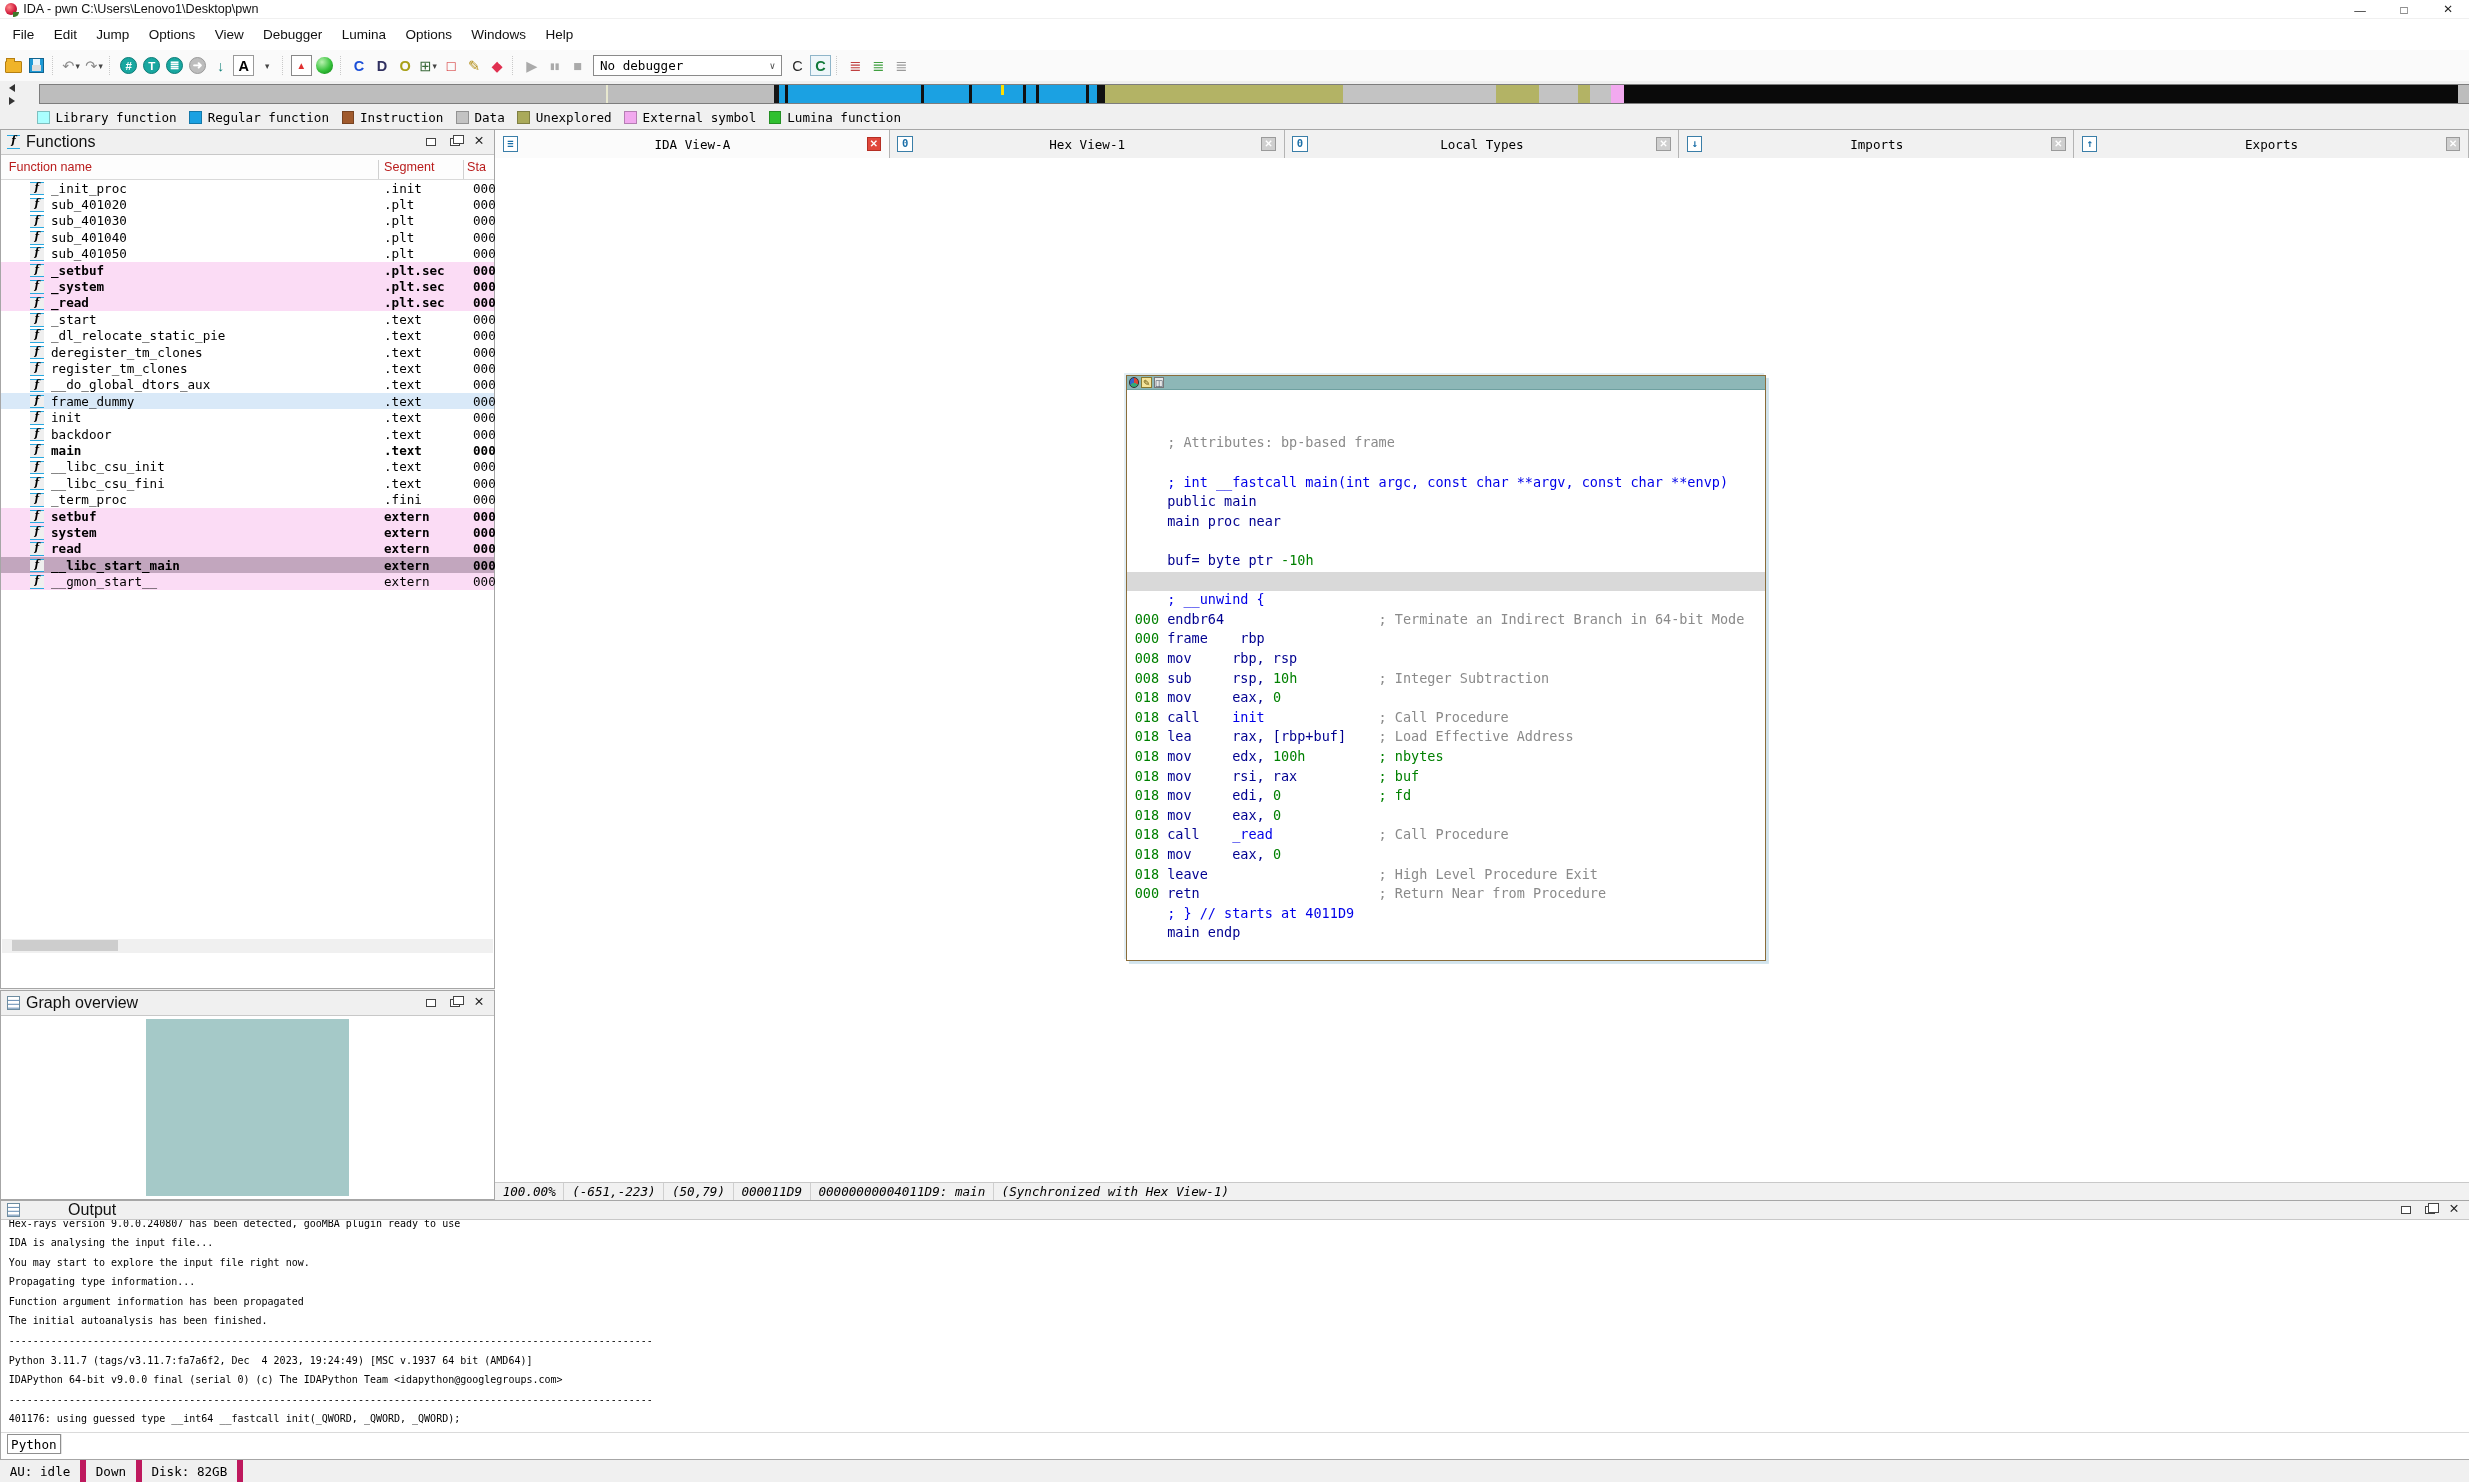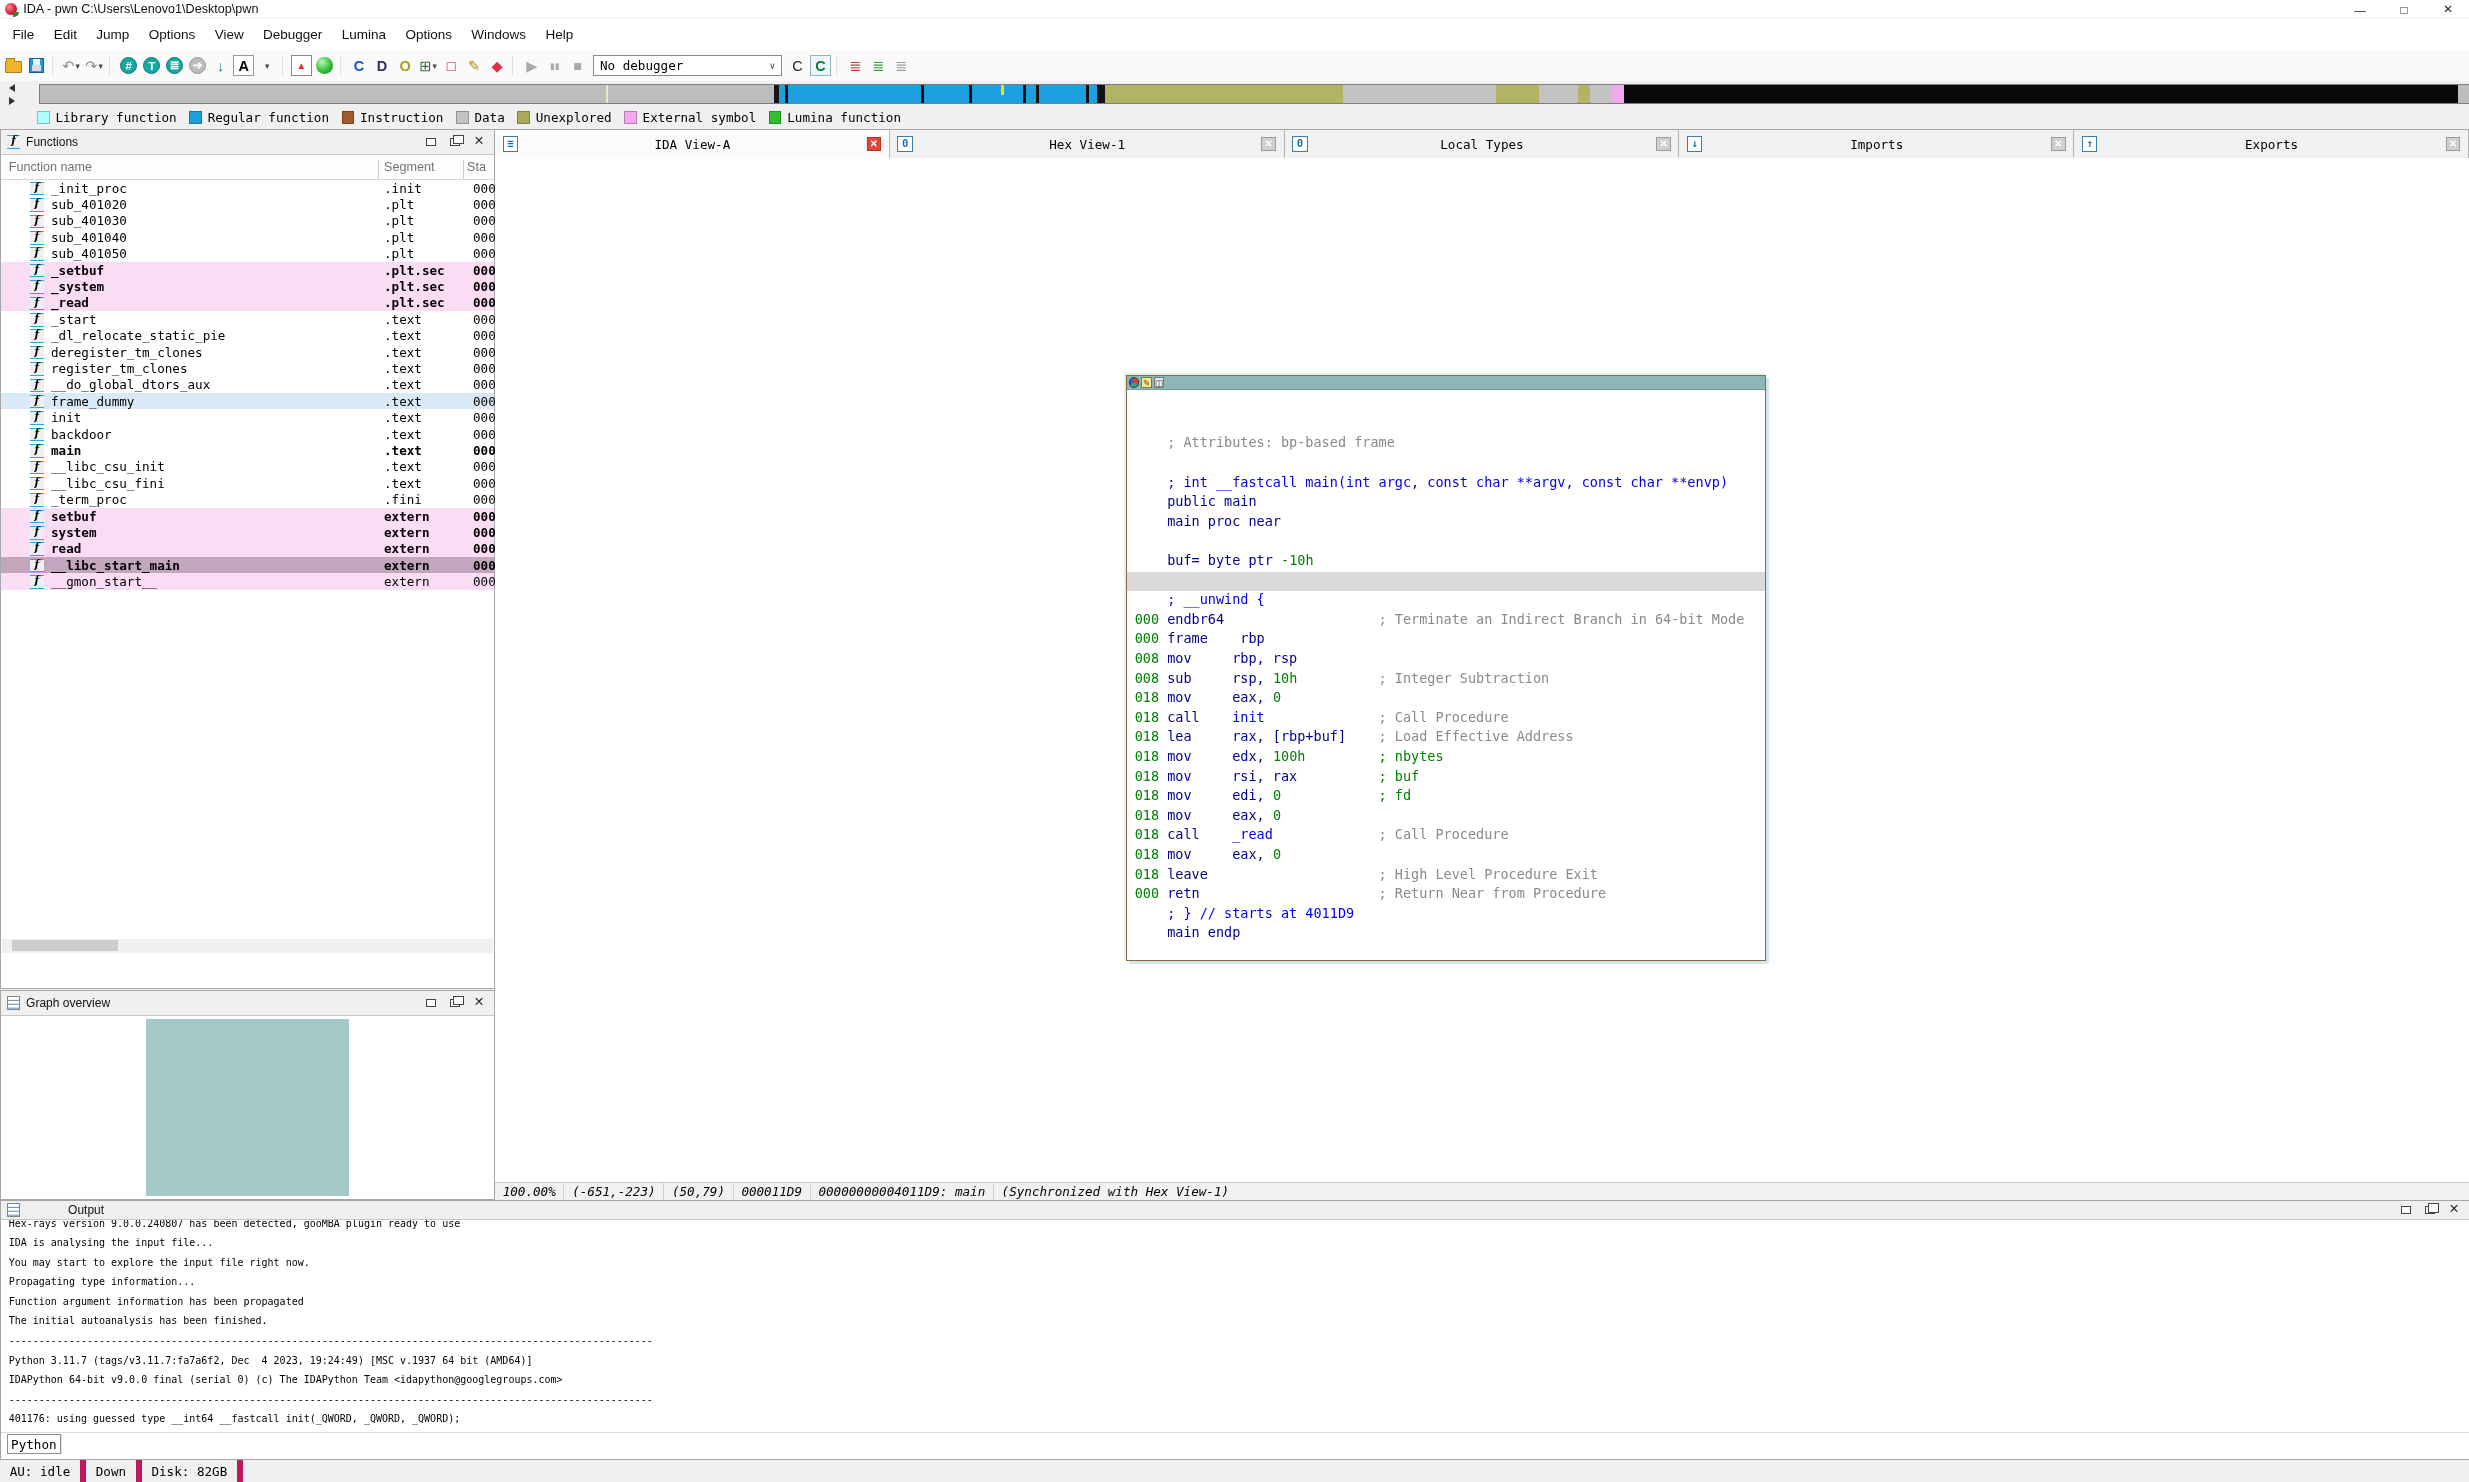--- a/index.html
+++ b/index.html
@@ -62,37 +62,37 @@
   
   #legend { position:absolute; left:0; top:106px; width:2470px; height:23px; display:flex;
             align-items:center; padding-left:37px; font-family:"DejaVu Sans Mono",monospace; font-size:12.6px; }
   .legend-item { display:flex; align-items:center; margin-right:12.6px; }
   .legend-swatch { width:12.6px; height:12.6px; margin-right:5.8px; border:1px solid rgba(0,0,0,.25); }
 
   
   .panel { position:absolute; background:#fff; border:1px solid #a6a6a6; }
   .panel-header { height:25px; background:#f0f0f0; border-bottom:1px solid #c8c8c8;
                   display:flex; align-items:center; padding:0 5.8px; }
-  .panel-title { margin-left:5.8px; font-size:12px; color:#111; }
+  .panel-title { margin-left:5.8px; font-size:16px; color:#111; }
   .panel-hdr-btns { margin-left:auto; display:flex; align-items:center; gap:13.5px; padding-right:3.9px; }
   .hdr-restore { width:10.6px; height:8.7px; border:1px solid #444; background:#fff; }
   .hdr-float { width:10.6px; height:8.7px; border:1px solid #444; background:#fff; position:relative; }
   .hdr-float::before { content:""; position:absolute; left:1.9px; top:-3.9px; width:9.7px; height:7.7px; border:1px solid #444; background:#fff; }
   .hdr-close { font-size:12.6px; color:#222; line-height:9.7px; }
   .panel-icon { width:13.5px; height:13.5px; border:1px solid #6d8ca0; background:#fff;
                 background-image:linear-gradient(#5f87b0 1px, transparent 1px);
                 background-size:100% 3.9px; background-position:0 2.9px; }
   .f-glyph { width:13.5px; height:13.5px; background:#efefef; border-top:1.9px solid #28a8e0; border-bottom:1.9px solid #28a8e0;
              font-family:"DejaVu Serif",serif; font-style:italic; font-weight:bold; font-size:10.6px;
              line-height:9.7px; text-align:center; }
 
   
   #functions-panel { left:0; top:129px; width:495px; height:860px; }
   #func-colhead { position:relative; height:25px; border-bottom:1px solid #d9d9d9; background:#fdfdfd; }
-  #func-colhead span { position:absolute; top:4.8px; font-size:12.6px; color:#737373; }
+  #func-colhead span { position:absolute; top:4.8px; font-size:12.6px; color:#b91c1c; }
   .colsep { position:absolute; top:0; bottom:0; width:1px; background:#d0d0d0; }
   #func-rows { position:relative; height:auto; }
   .func-row { position:relative; height:16.4px; display:flex; align-items:center;
               font-family:"DejaVu Sans Mono",monospace; font-size:12.6px; white-space:nowrap; }
   .func-row .f-glyph { position:absolute; left:29px; top:1.9px; }
   .func-name { position:absolute; left:50px; }
   .func-seg  { position:absolute; left:383px; }
   .func-start{ position:absolute; left:472px; width:22px; overflow:hidden; }
   .row-import { background:#fbdcf5; font-weight:bold; }
   .row-pink   { background:#fbdcf5; }

